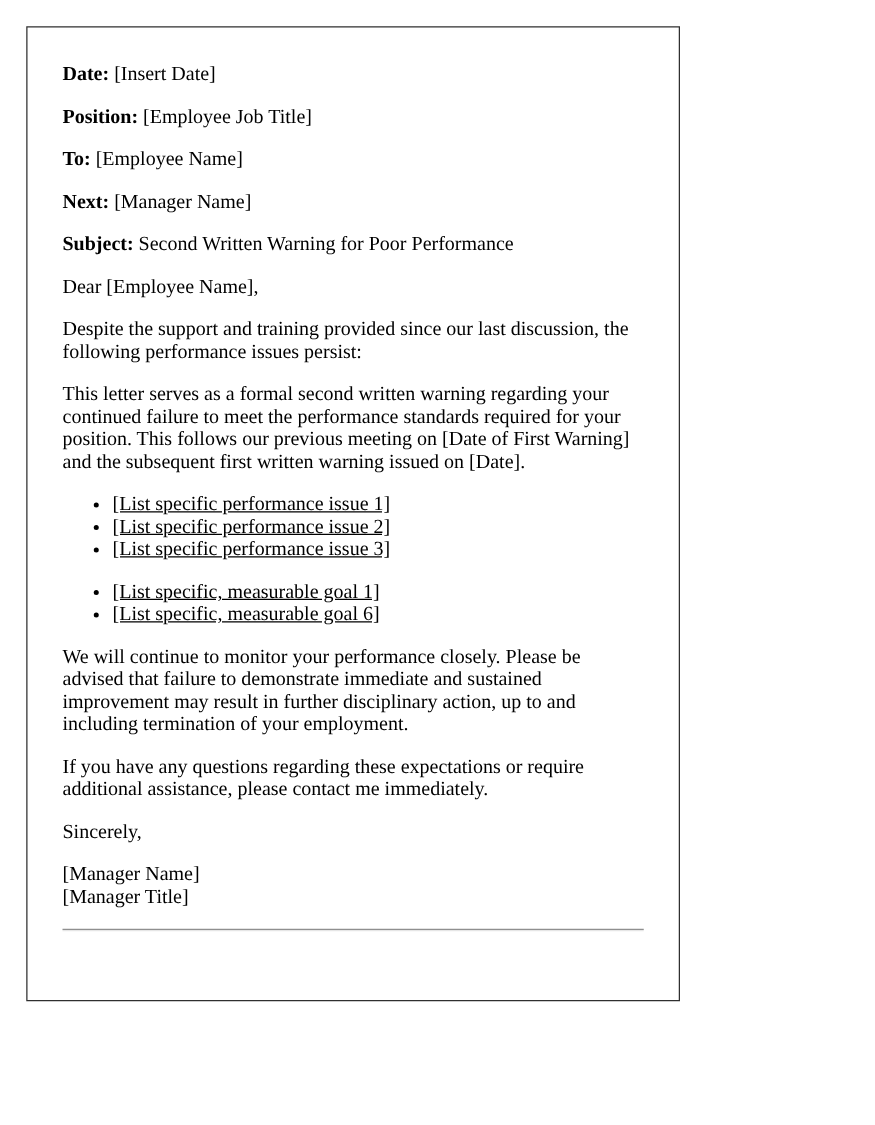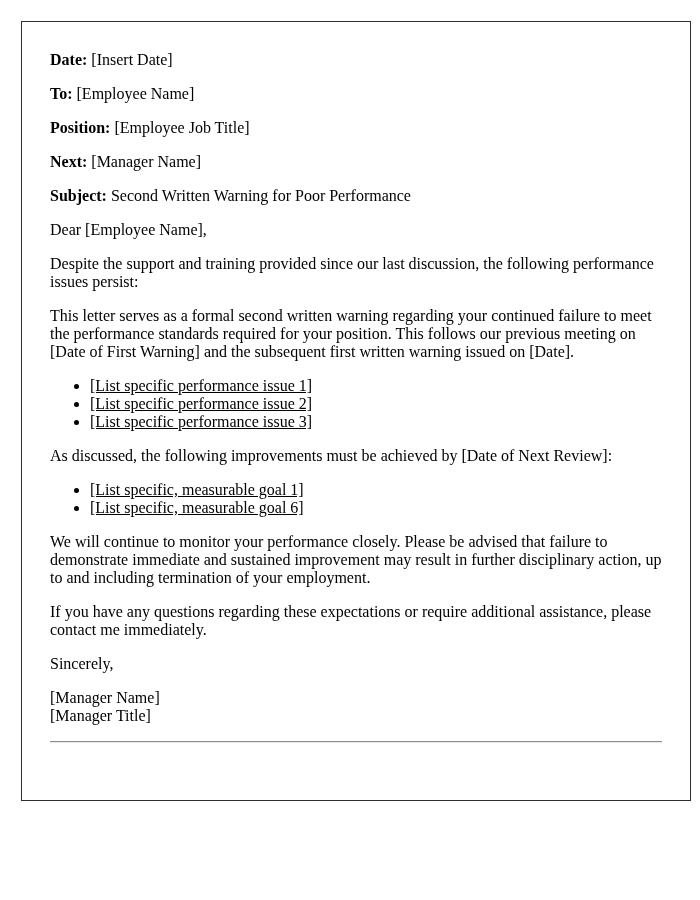--- a/index.html
+++ b/index.html
@@ -11,21 +11,21 @@
     width: 700px;
     height: 900px;
     position: relative;
     font-family: "Liberation Serif", "DejaVu Serif", serif;
     color: #000000;
   }
   .page {
     position: absolute;
     left: 21px;
     top: 21px;
-    width: 670px;
+    width: 523px;
     height: 780px;
     box-sizing: border-box;
     border: 1px solid #2f2f2f;
     background: #ffffff;
     padding: 13px 28px 0 28px;
     font-size: 16px;
     line-height: normal;
     overflow: hidden;
   }
   .page p {
@@ -51,41 +51,40 @@
     margin: 16px 0 8px 0;
   }
 </style>
 </head>
 <body>
 
 <div class="page">
 
   <p><span class="field-label">Date:</span> <span>[Insert Date]</span></p>
 
+  <p><span class="field-label">Position:</span> <span>[Employee Job Title]</span></p>
+
   <p><span class="field-label">To:</span> <span>[Employee Name]</span></p>
-
-  <p><span class="field-label">Position:</span> <span>[Employee Job Title]</span></p>
 
   <p><span class="field-label">Next:</span> <span>[Manager Name]</span></p>
 
   <p><span class="field-label">Subject:</span> <span>Second Written Warning for Poor Performance</span></p>
 
   <p>Dear [Employee Name],</p>
 
   <p>Despite the support and training provided since our last discussion, the following performance issues persist:</p>
 
   <p>This letter serves as a formal second written warning regarding your continued failure to meet the performance standards required for your position. This follows our previous meeting on [Date of First Warning] and the subsequent first written warning issued on [Date].</p>
 
   <ul>
     <li>[List specific performance issue 1]</li>
     <li>[List specific performance issue 2]</li>
     <li>[List specific performance issue 3]</li>
   </ul>
 
-  <p>As discussed, the following improvements must be achieved by [Date of Next Review]:</p>
 
   <ul>
     <li>[List specific, measurable goal 1]</li>
     <li>[List specific, measurable goal 6]</li>
   </ul>
 
   <p>We will continue to monitor your performance closely. Please be advised that failure to demonstrate immediate and sustained improvement may result in further disciplinary action, up to and including termination of your employment.</p>
 
   <p>If you have any questions regarding these expectations or require additional assistance, please contact me immediately.</p>
 

